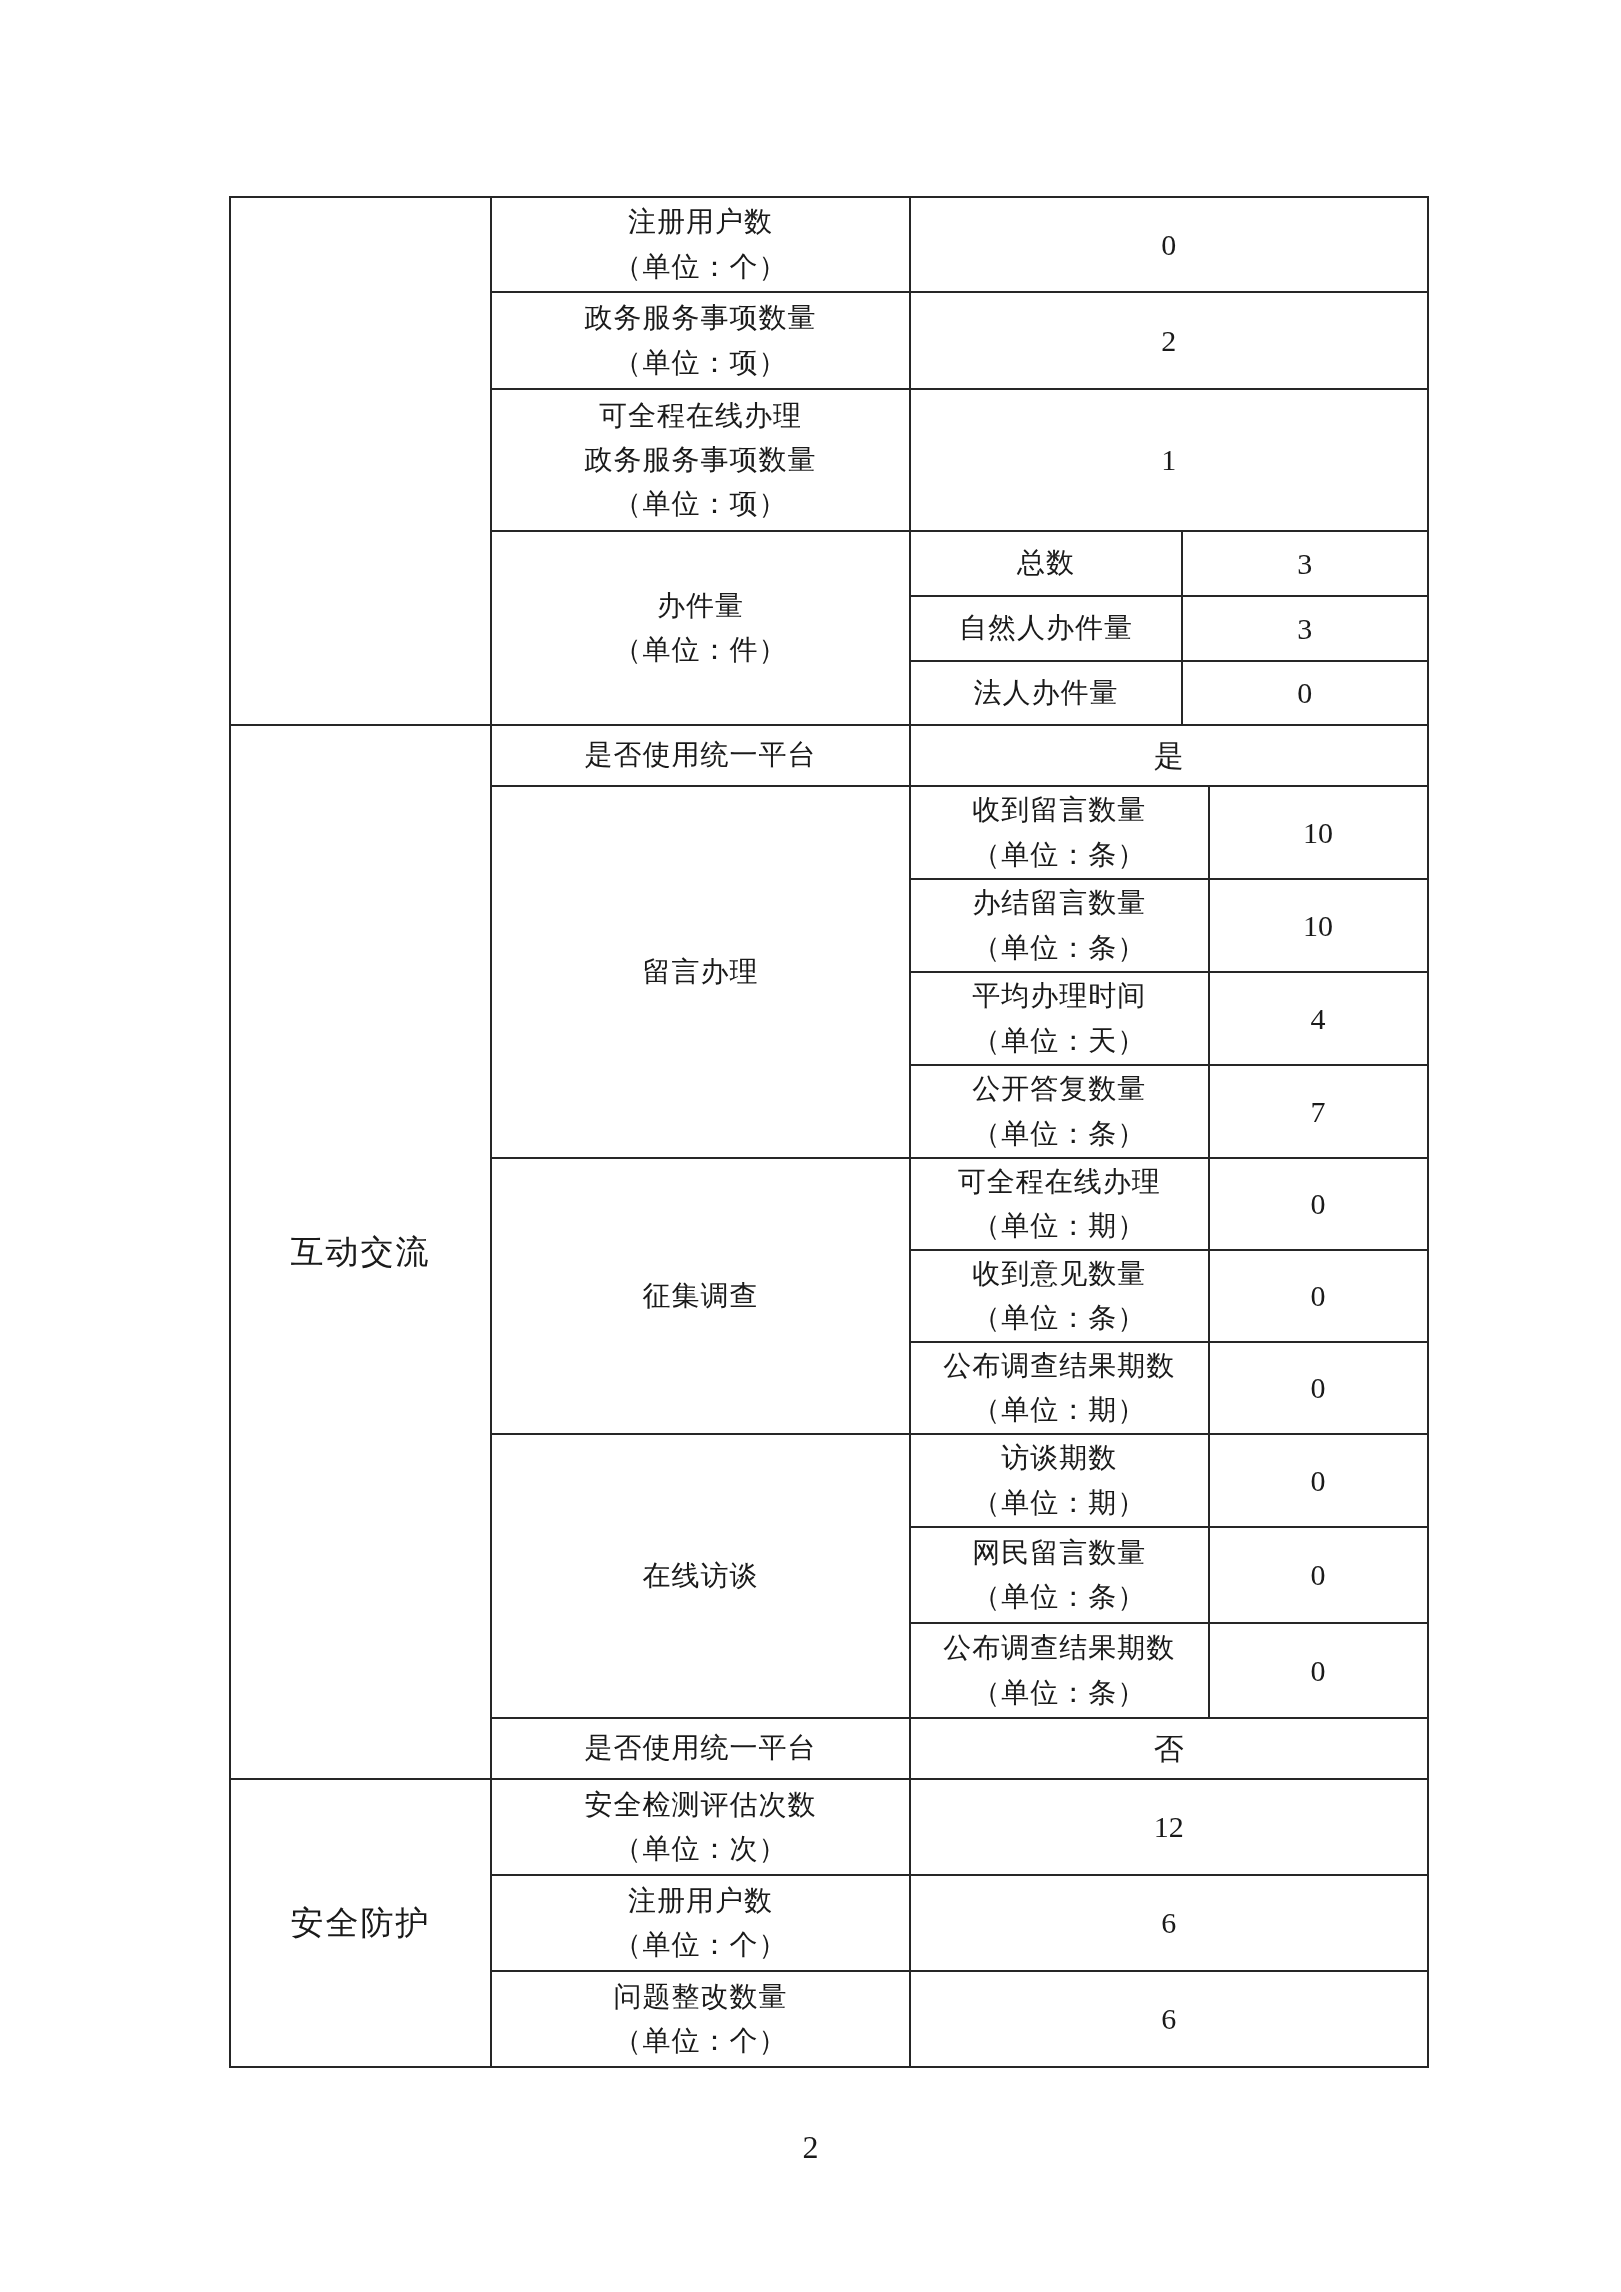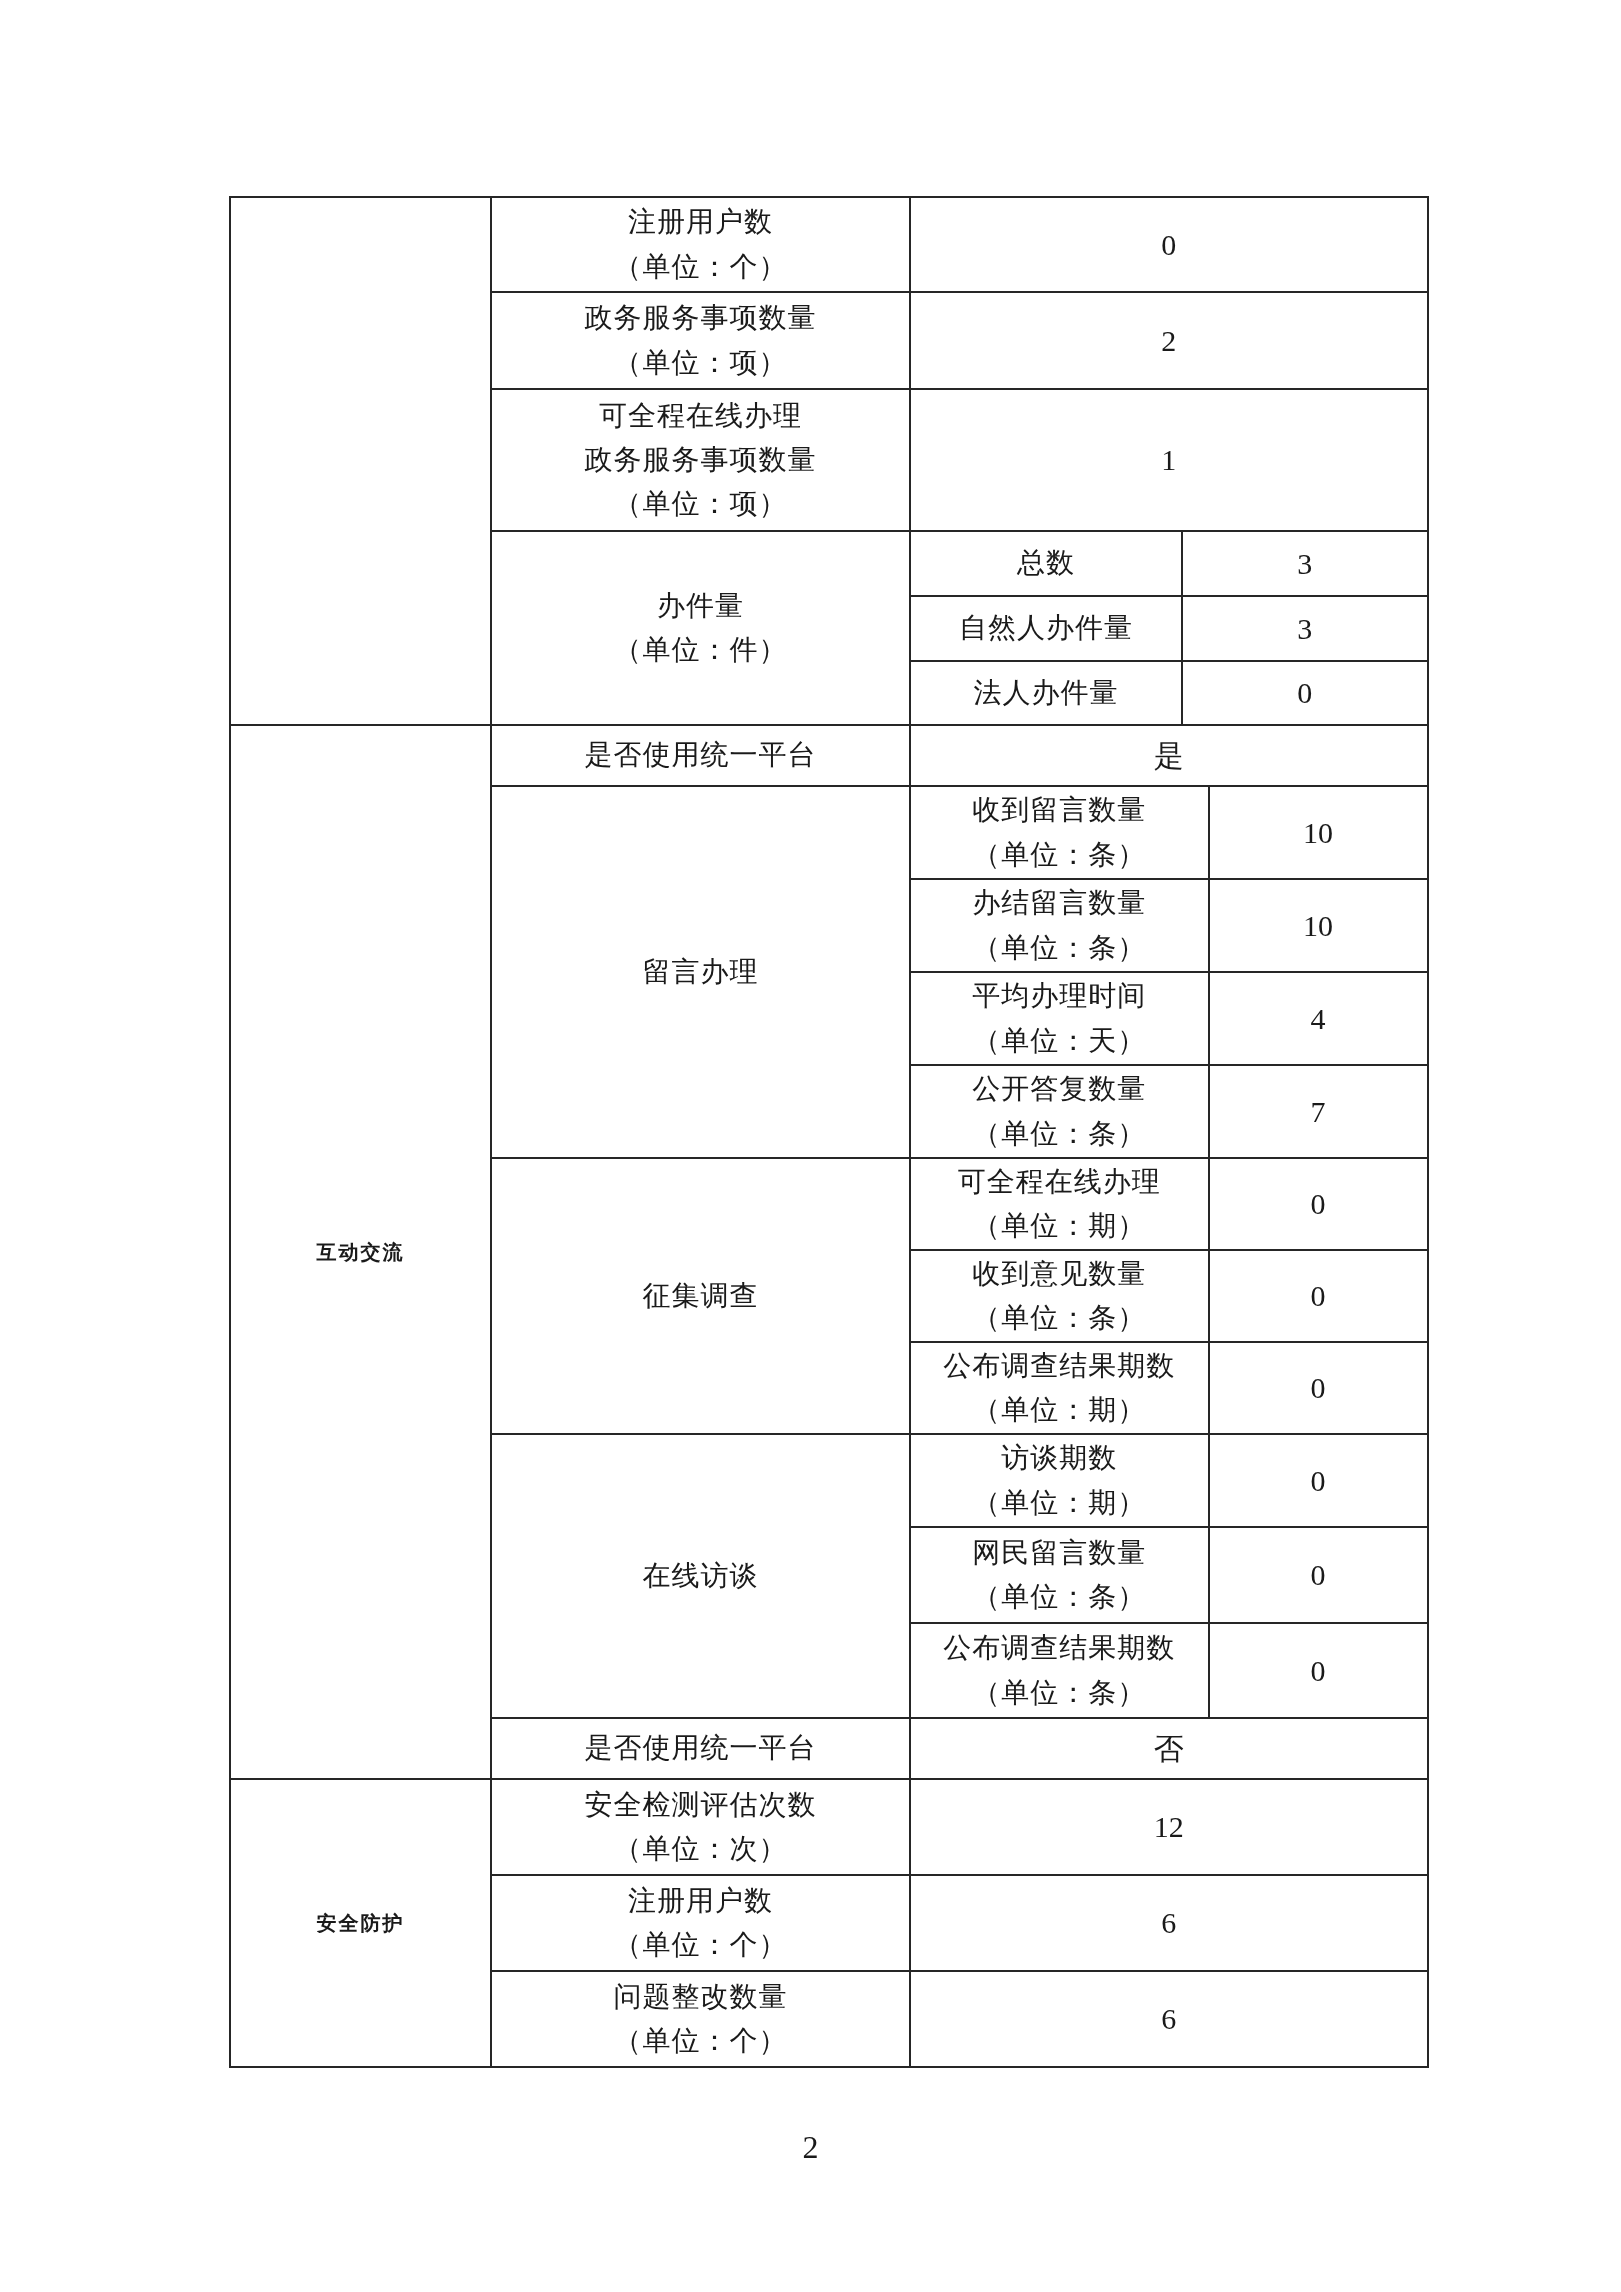--- a/index.html
+++ b/index.html
@@ -24,23 +24,22 @@
   }
   table.report td {
     border: 2px solid #262626;
     padding: 0;
     vertical-align: middle;
     text-align: center;
     white-space: pre-line;
     overflow: hidden;
   }
   td.cat {
-    font-size: 20px;
+    font-size: 33px;
     letter-spacing: 2px;
-    font-weight: bold;
   }
   td.lbl, td.sub, td.sub2 {
     font-size: 28px;
     line-height: 1.58;
     letter-spacing: 1px;
   }
   td.val {
     font-size: 30px;
     line-height: 1.4;
   }

